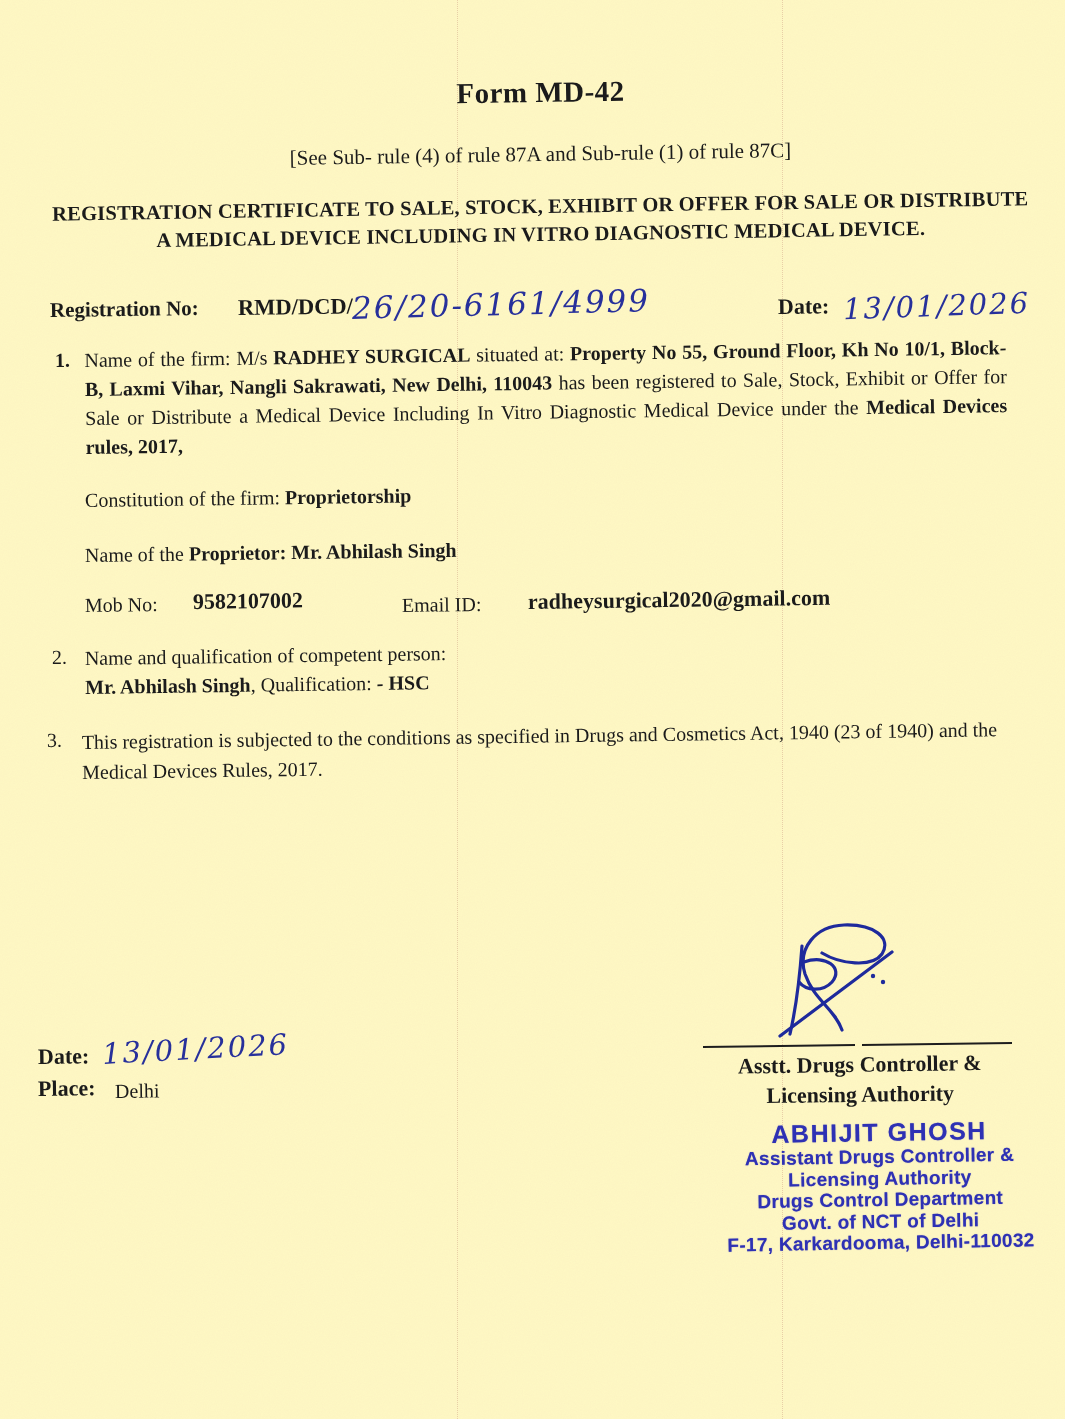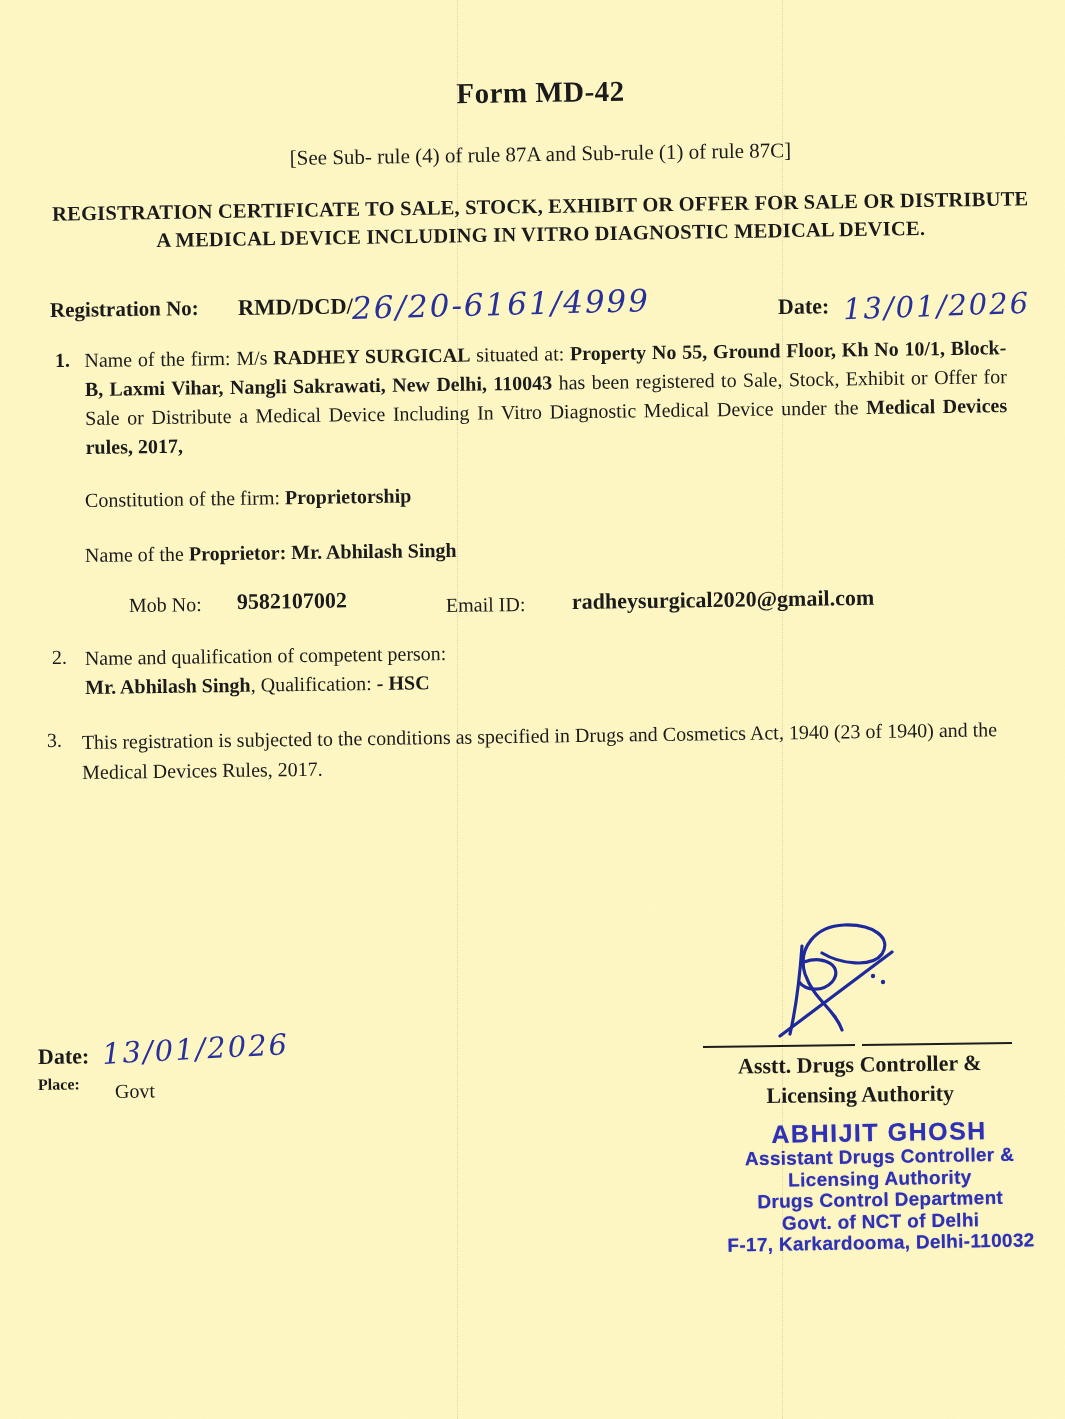--- a/index.html
+++ b/index.html
@@ -89,21 +89,21 @@
   <div class="abs body-text tilt" style="left:85px;top:486px;">
     <span>Constitution of the firm:</span>
     <b>Proprietorship</b>
   </div>
 
   <div class="abs body-text tilt" style="left:85px;top:541px;">
     <span>Name of the</span>
     <b>Proprietor: Mr. Abhilash Singh</b>
   </div>
 
-  <div class="abs" style="top:591px;left:0;width:898px;height:36px;margin-left:44px;">
+  <div class="abs" style="top:591px;left:0;width:898px;height:36px;">
     <span class="abs body-text tilt" style="left:85px;top:0;">Mob No:</span>
     <span class="abs tilt" style="left:193px;top:-2px;font-weight:bold;font-size:22px;">9582107002</span>
     <span class="abs body-text tilt" style="left:402px;top:0;">Email ID:</span>
     <span class="abs tilt" style="left:528px;top:-2px;font-weight:bold;font-size:22px;">radheysurgical2020@gmail.com</span>
   </div>
 
   <span class="abs num tilt" style="left:52px;top:646px;font-weight:normal;">2.</span>
   <div class="abs body-text tilt" style="left:85px;top:644px;width:920px;">
     <div>Name and qualification of competent person:</div>
     <div><b>Mr. Abhilash Singh</b><span>, Qualification:</span> <b>- HSC</b></div>
@@ -135,16 +135,16 @@
     <div class="stamp-name">ABHIJIT GHOSH</div>
     <div class="stamp-line">Assistant Drugs Controller &amp;</div>
     <div class="stamp-line">Licensing Authority</div>
     <div class="stamp-line">Drugs Control Department</div>
     <div class="stamp-line">Govt. of NCT of Delhi</div>
     <div class="stamp-line">F-17, Karkardooma, Delhi-110032</div>
   </div>
 
   <span class="abs lbl-bold tilt" style="left:38px;top:1044px;font-size:22px;">Date:</span>
   <span class="abs hand" style="left:102px;top:1032px;font-size:29px;transform:rotate(-3deg);">13/01/2026</span>
-  <span class="abs lbl-bold tilt" style="left:38px;top:1076px;font-size:16px;">Place:</span>
-  <span class="abs body-text tilt" style="left:115px;top:1077px;">Govt</span>
+  <span class="abs lbl-bold tilt" style="left:38px;top:1076px;font-size:22px;">Place:</span>
+  <span class="abs body-text tilt" style="left:115px;top:1077px;">Delhi</span>
 
 </div>
 
 </body></html>

